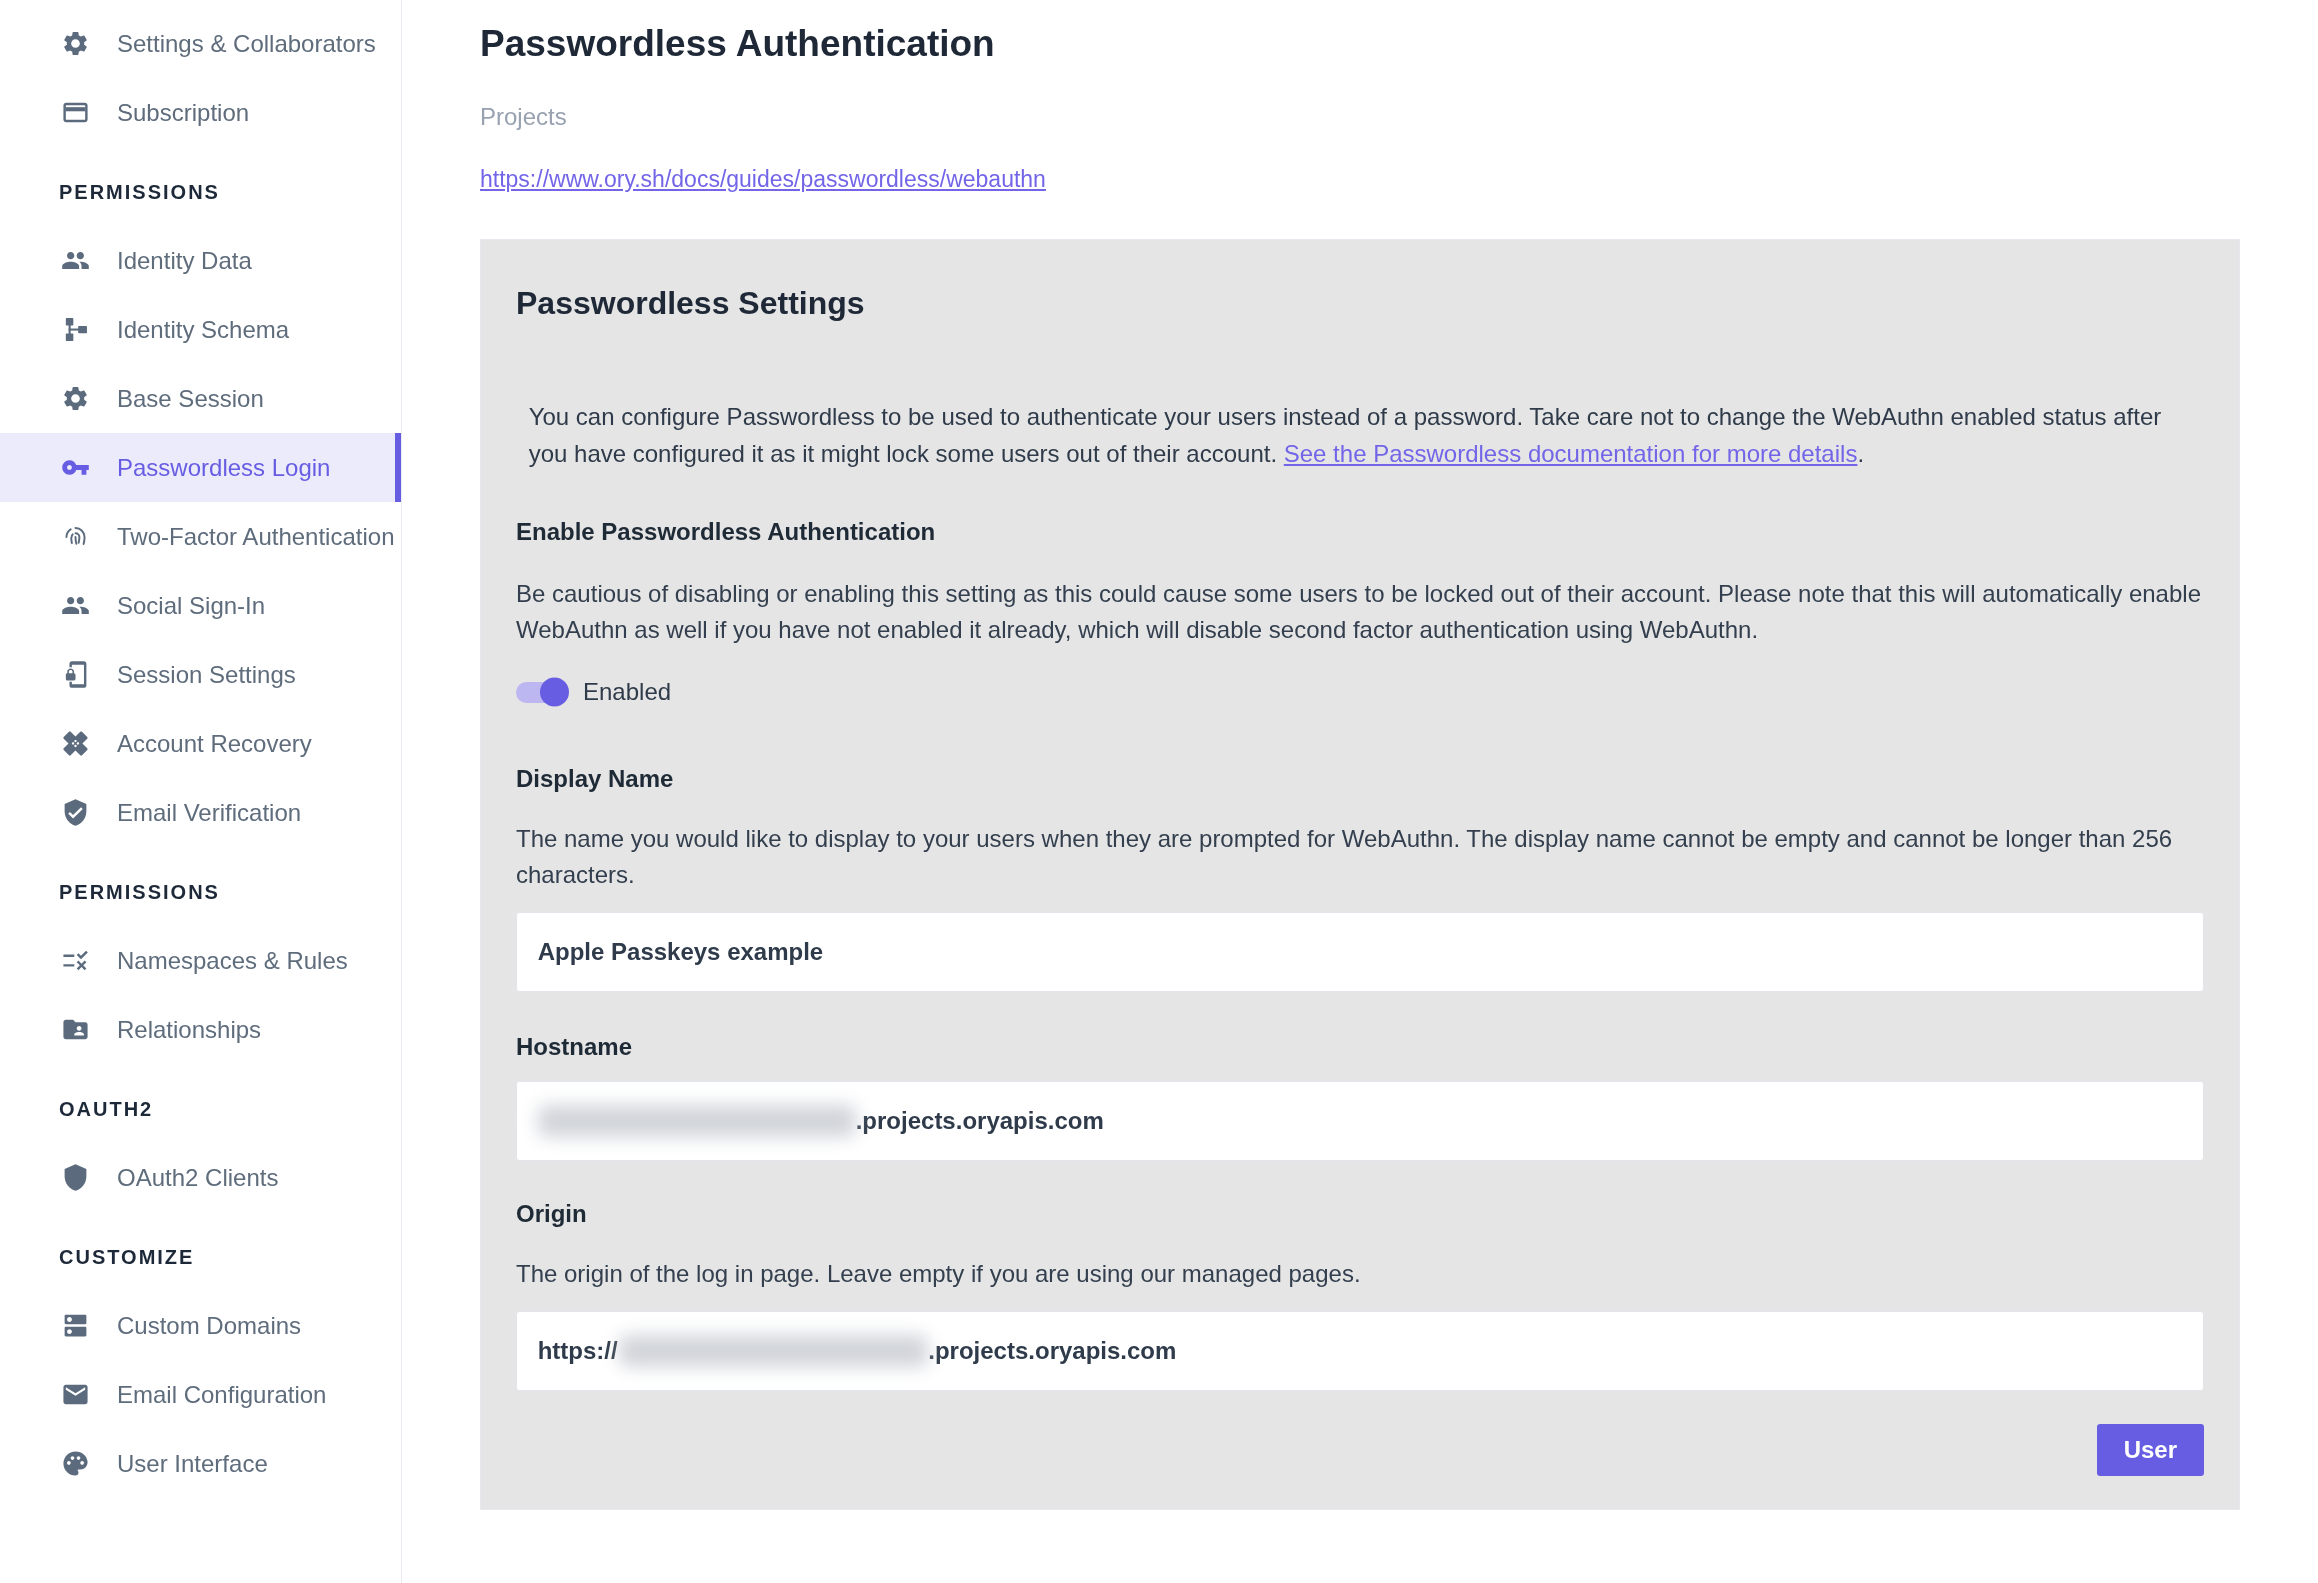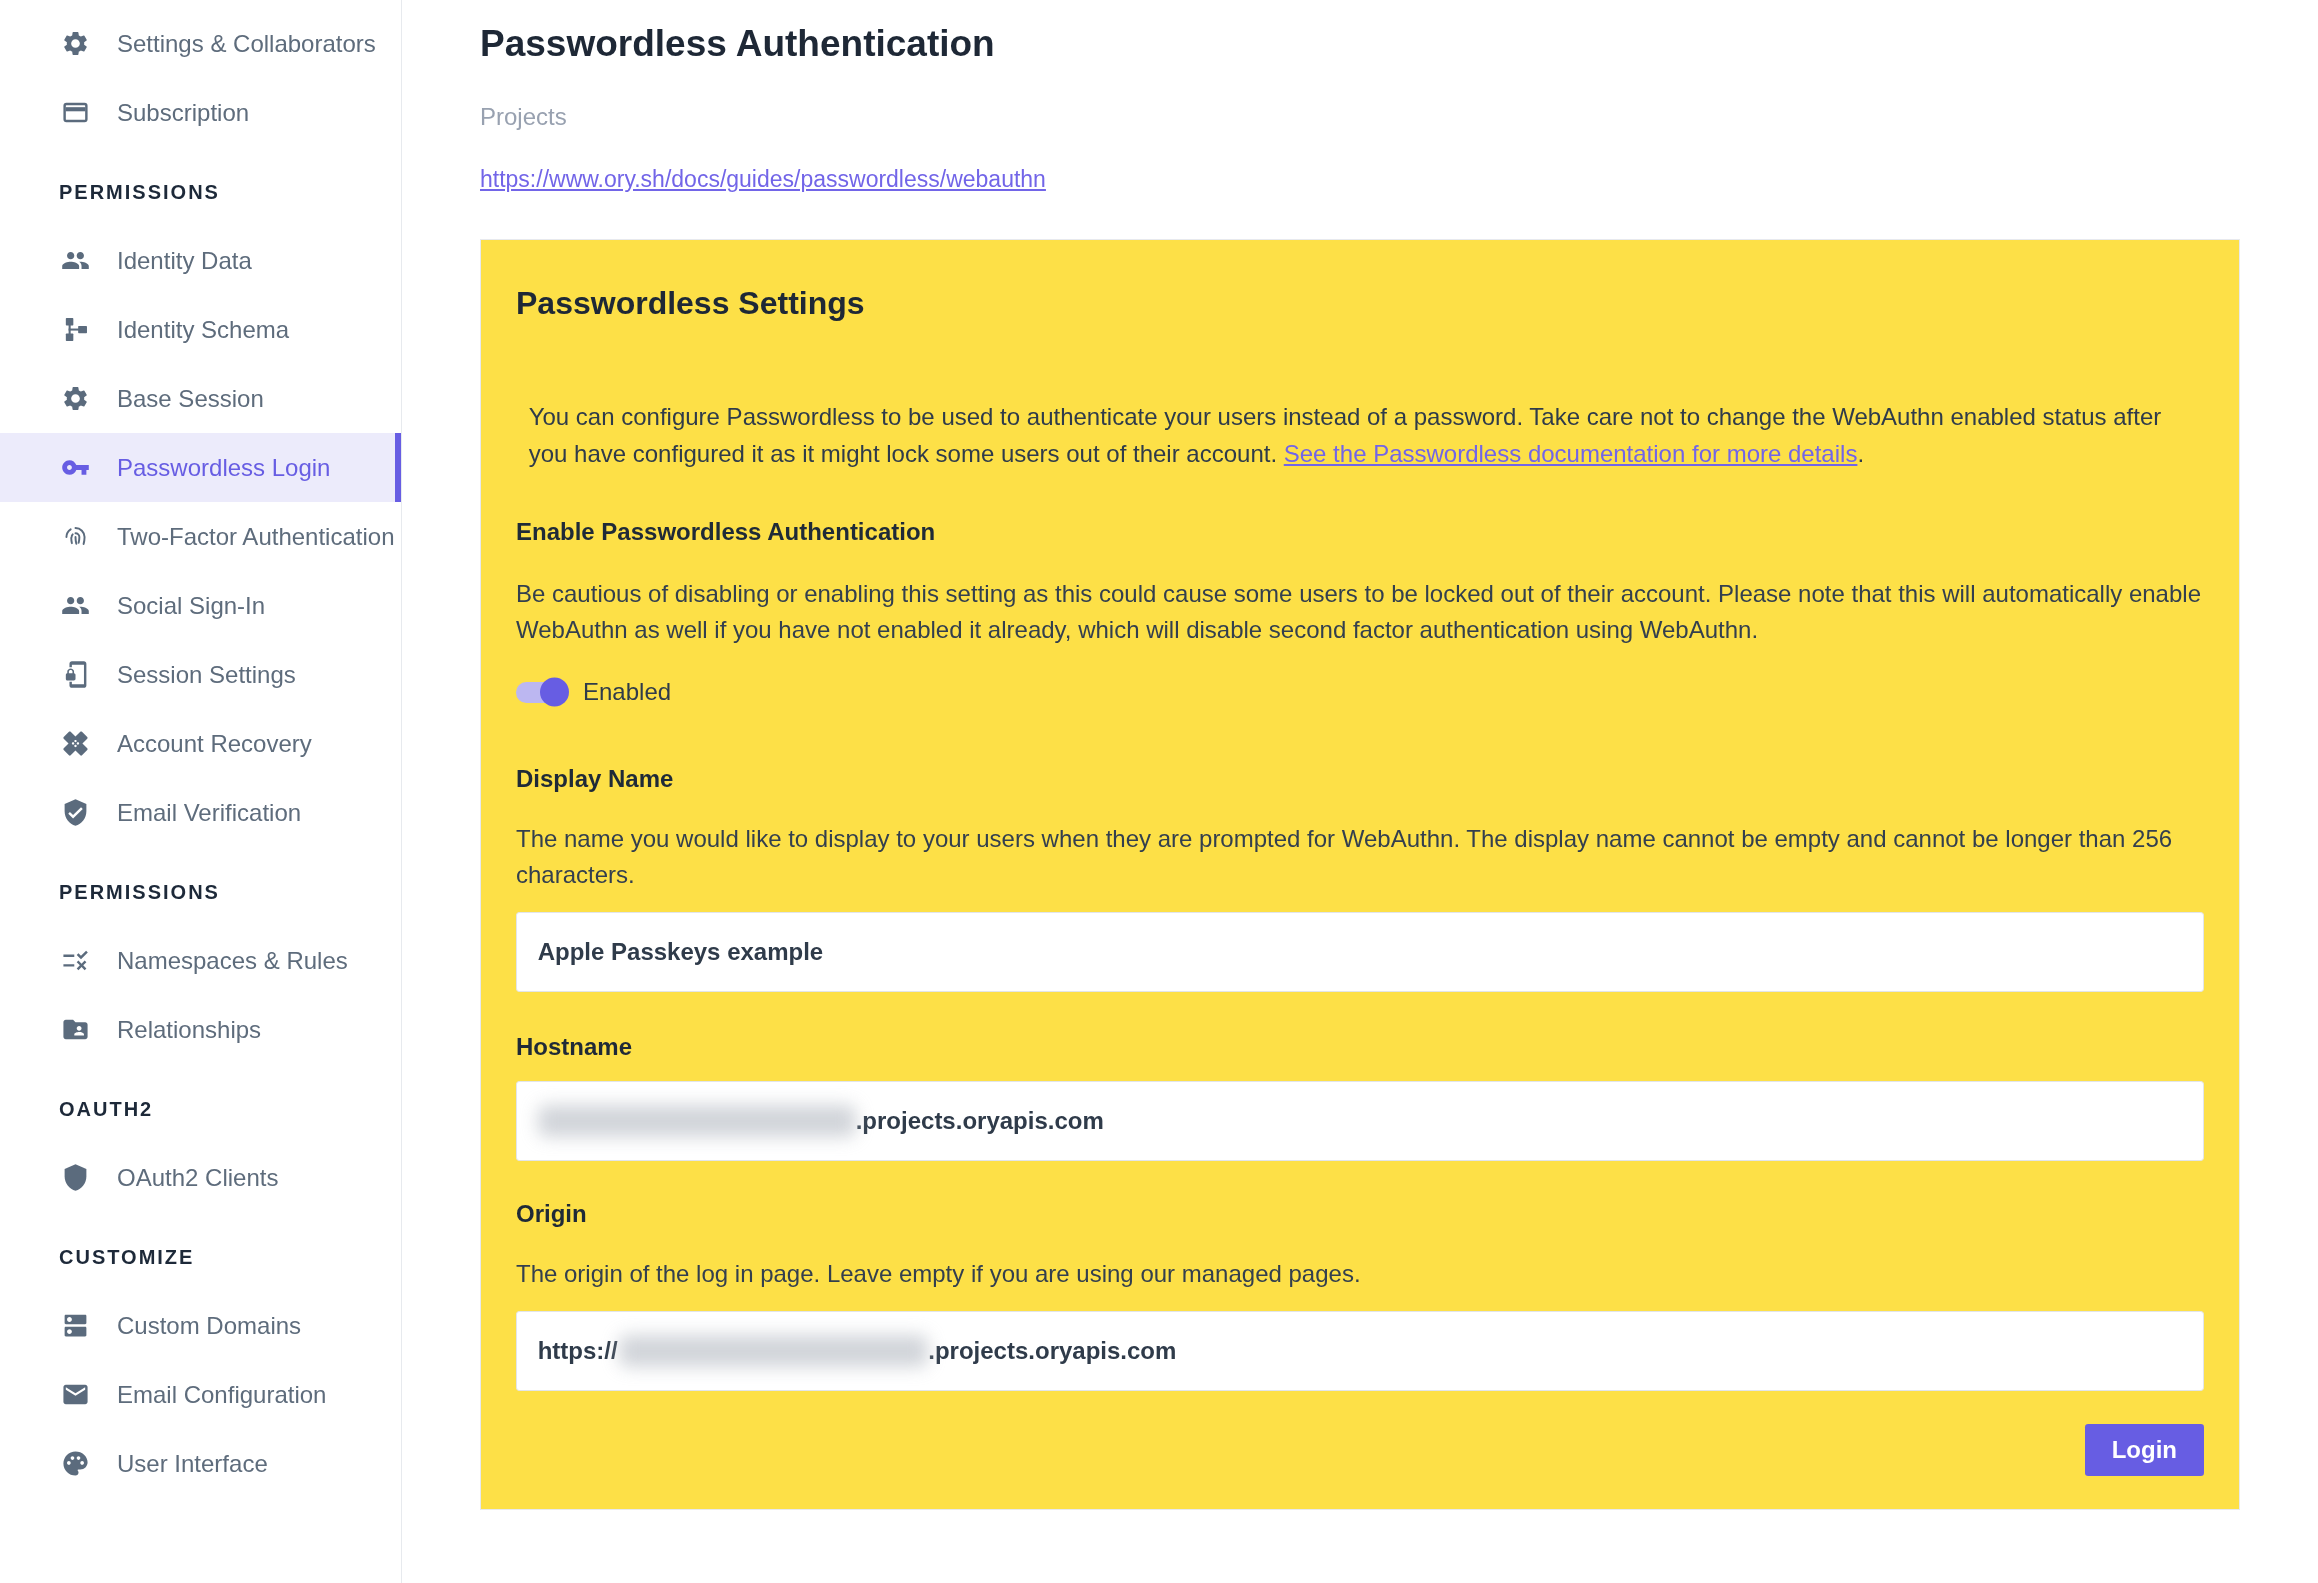--- a/index.html
+++ b/index.html
@@ -26,21 +26,21 @@
   .nav-item.active .nav-icon{color:#675de3;}
 
   
   .main{position:absolute;left:404px;top:0;width:1915px;padding:20.7px 0 0 76px;box-sizing:content-box;}
   h1{margin:0;font-size:37px;line-height:45px;font-weight:700;color:#1e2836;}
   .breadcrumb{margin-top:37px;font-size:24px;color:#98a1b0;}
   .doc-link{display:inline-block;margin-top:35px;font-size:23px;color:#7265e8;
             text-decoration:underline;cursor:pointer;}
 
   .card{margin-top:46px;width:1760px;box-sizing:border-box;border:1.6px solid #e7e9ee;
-        background:#fde047;padding:44px 35px 33px 35px;}
+        background:#e5e5e5;padding:44px 35px 33px 35px;}
   h2{margin:0;font-size:32px;line-height:38px;font-weight:700;color:#1e2836;}
   .intro{margin:76px 0 0 0;padding-left:12.7px;font-size:24px;line-height:37px;color:#2f3b4a;}
   .link{color:#7265e8;text-decoration:underline;cursor:pointer;}
   .field-label{font-size:24px;line-height:30px;font-weight:700;color:#1f2a37;}
   .lbl-enable{margin-top:45px;}
   .desc{margin:29px 0 0 0;font-size:24px;line-height:36px;color:#333f4e;}
   .desc-enable{margin-top:29px;}
 
   .toggle-row{margin-top:30px;height:29px;display:flex;align-items:center;}
   .toggle{position:relative;width:51px;height:20.7px;border-radius:10.3px;background:#bcb7f1;
@@ -260,17 +260,17 @@
 
     <div class="field-label lbl-origin">Origin</div>
     <p class="desc mt-desc">The origin of the log in page. Leave empty if you are using our managed pages.</p>
     <div class="input-box mt-input">
       <span>https://</span>
         <span class="blur-block blur-origin"></span>
         <span>.projects.oryapis.com</span>
     </div>
 
     <div class="save-row">
-      <button class="save">Login</button>
+      <button class="save">User</button>
     </div>
   </div>
 </div>
 
 
 </body></html>

